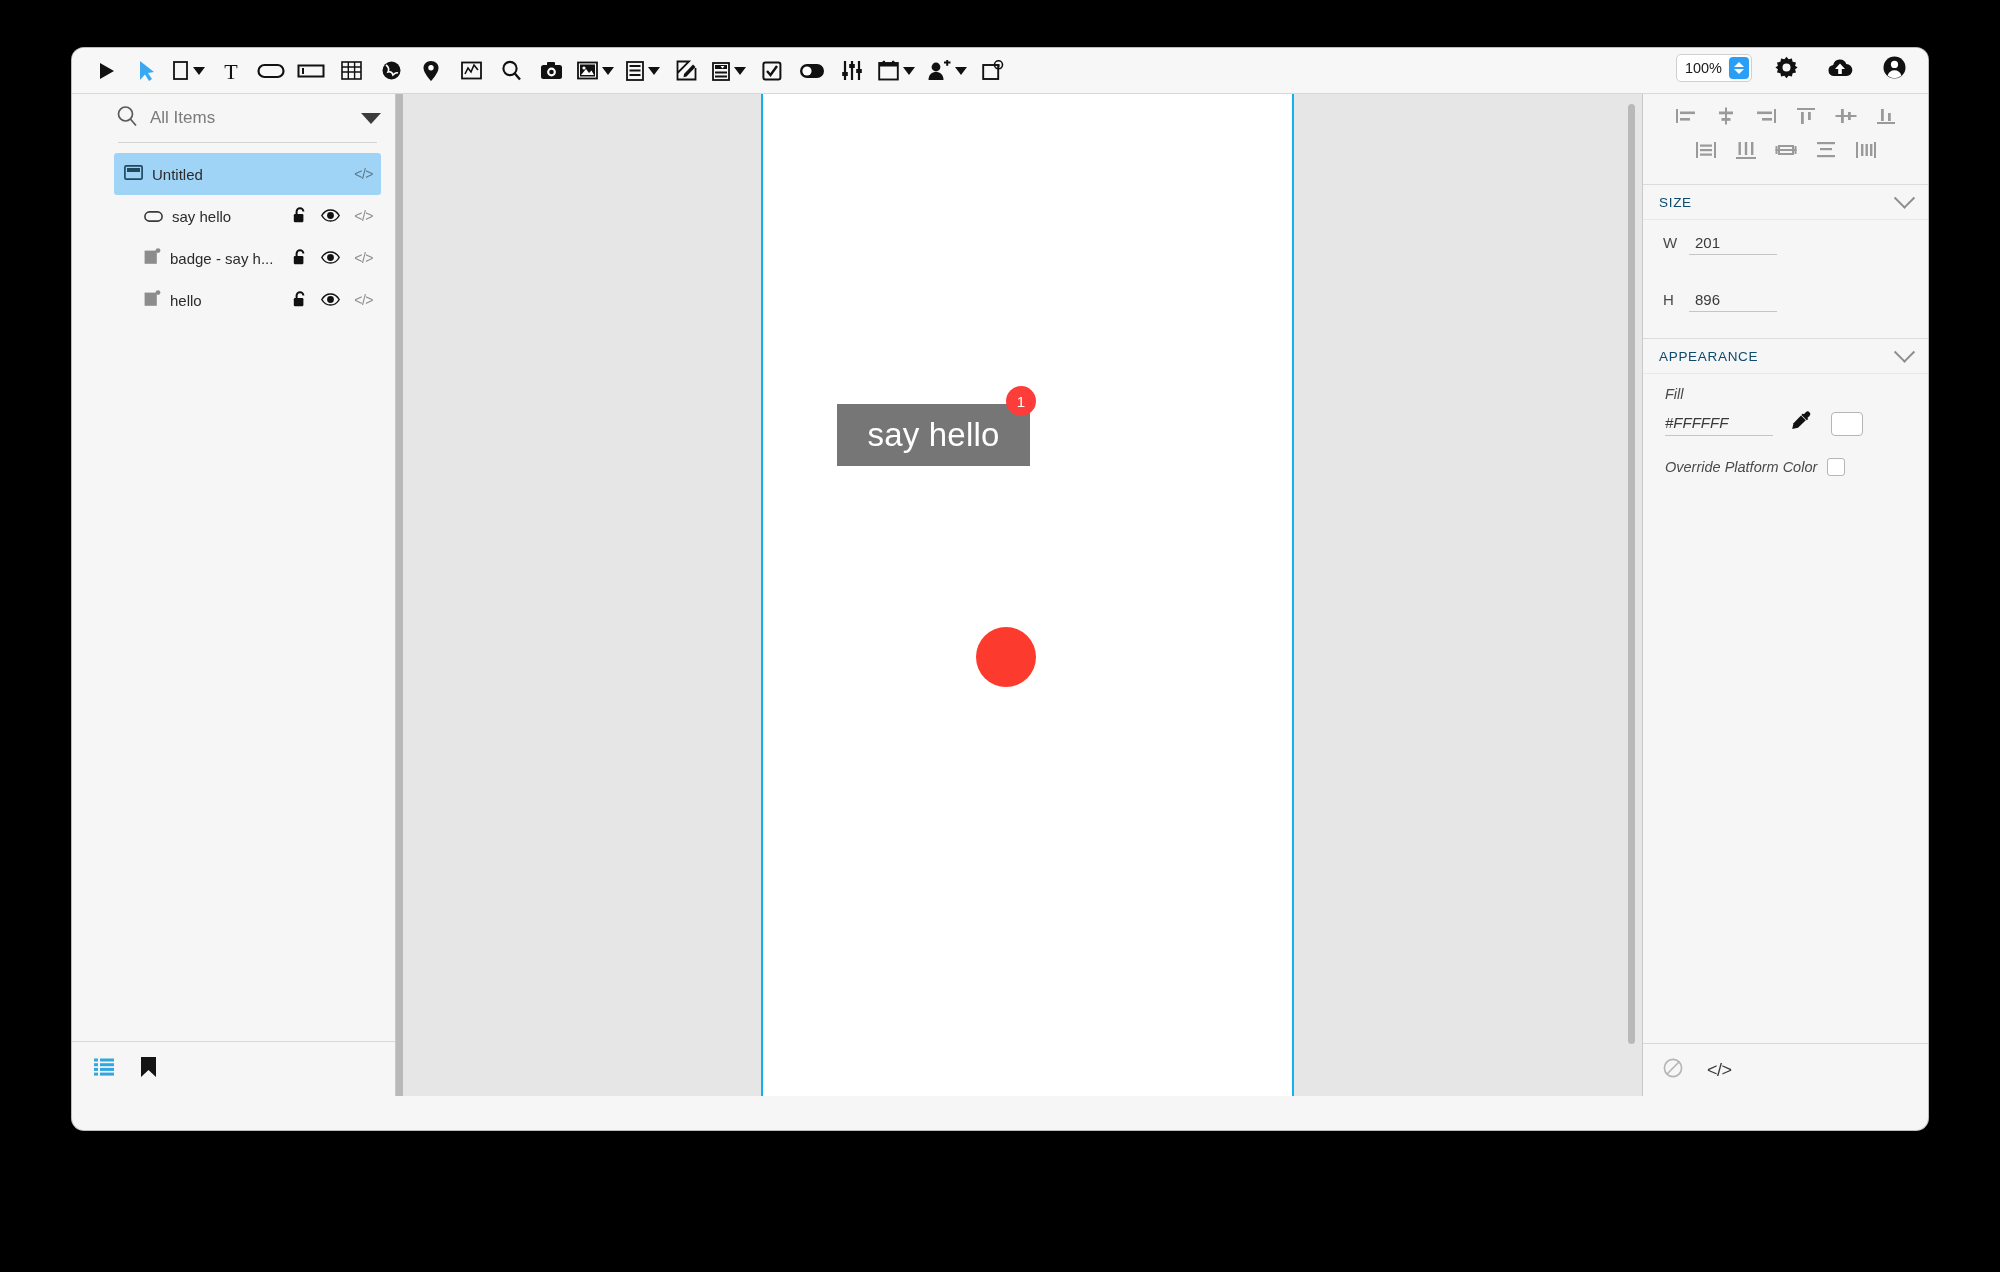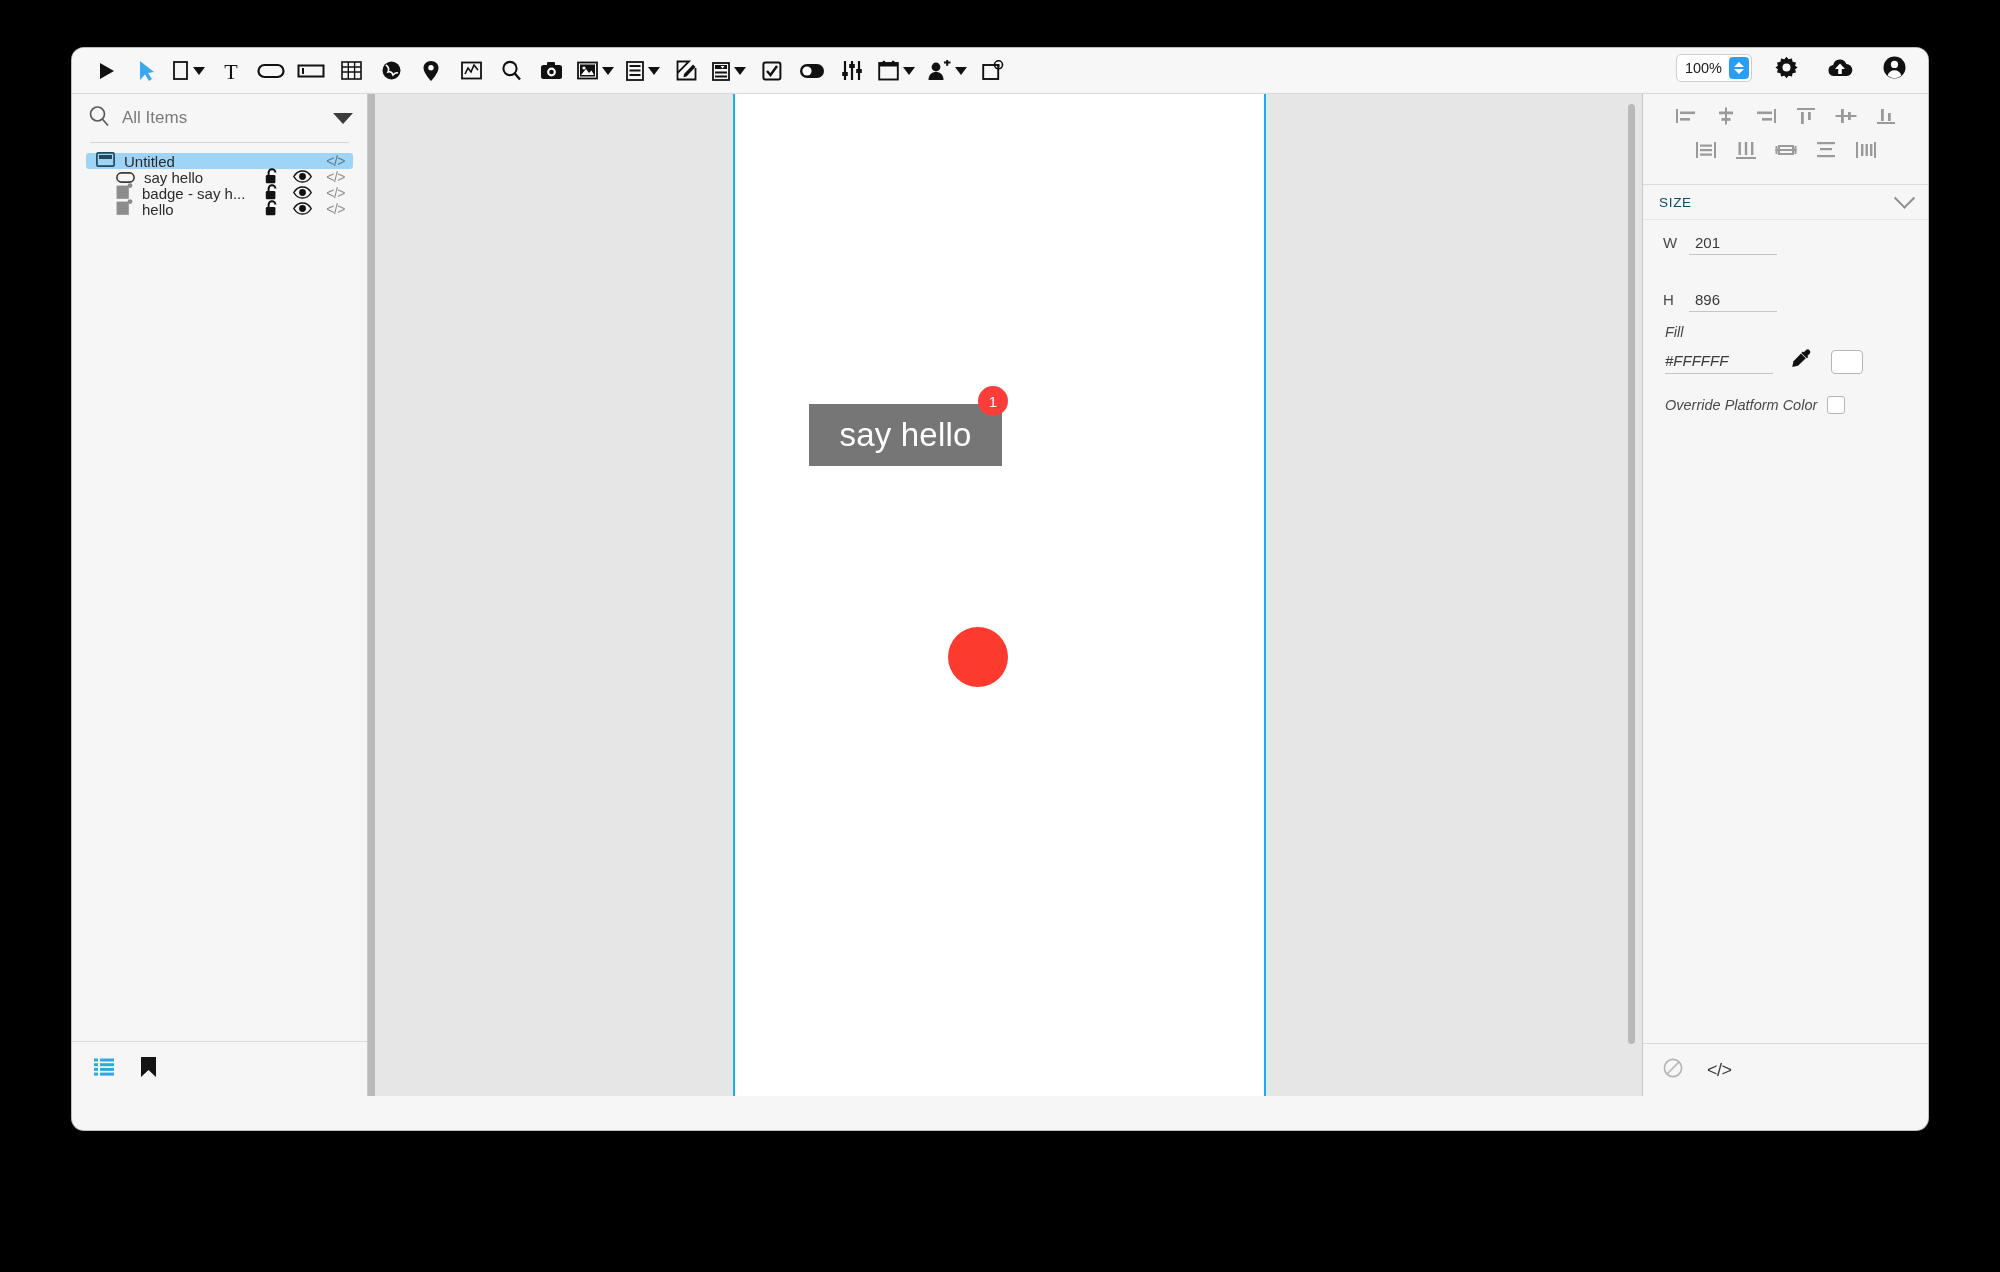--- a/index.html
+++ b/index.html
@@ -126,20 +126,21 @@
   }
 
   
   .left-panel {
     width: 295px;
     background: #f6f6f6;
     border-right: 1px solid #c9c9c9;
     display: flex;
     flex-direction: column;
     position: relative;
+    padding-left: 28px;
   }
   .search-row {
     display: flex;
     align-items: center;
     height: 48px;
     padding: 0 14px 0 16px;
     gap: 12px;
   }
   .search-text {
     flex: 1;
@@ -154,21 +155,21 @@
   }
   .divider-h {
     height: 1px;
     background: #d4d4d4;
     margin: 0 18px;
   }
   .layer-list { padding-top: 10px; }
   .layer-row {
     display: flex;
     align-items: center;
-    height: 16px;
+    height: 42px;
     margin: 0 14px;
     padding: 0 8px 0 10px;
     border-radius: 3px;
     font-size: 15px;
     color: #2b2b2b;
     gap: 9px;
   }
   .layer-row.selected { background: #9fd4f7; }
   .layer-row.child { padding-left: 30px; }
   .layer-name { flex: 1; white-space: nowrap; overflow: hidden; }
@@ -814,20 +815,24 @@
 
       <div class="field-row">
         <span class="field-label">W</span>
         <span class="field-underline">201</span>
       </div>
       <div class="field-row" style="padding-top:36px">
         <span class="field-label">H</span>
         <span class="field-underline">896</span>
       </div>
 
+      <div class="sect-header" style="margin-top:26px">
+        <span>APPEARANCE</span>
+        <span class="chev"></span>
+      </div>
 
       <div class="appear-body">
         <div class="fill-label">Fill</div>
         <div class="fill-row">
           <span class="fill-value">#FFFFFF</span>
           <span>
             <svg width="22" height="22" viewBox="0 0 22 22">
                 <path d="M18.5 2.2 A2.6 2.6 0 0 0 14.8 2.2 L12.8 4.3 L11.8 3.4 L10.4 4.9 L15.8 10.3 L17.3 8.9 L16.3 7.9 L18.5 5.9 A2.6 2.6 0 0 0 18.5 2.2 Z" fill="#111"></path>
                 <path d="M10 5.4 L2.5 13.2 L1.2 19 L7 17.8 L14.8 10.2 Z" fill="#111"></path>
               </svg>

